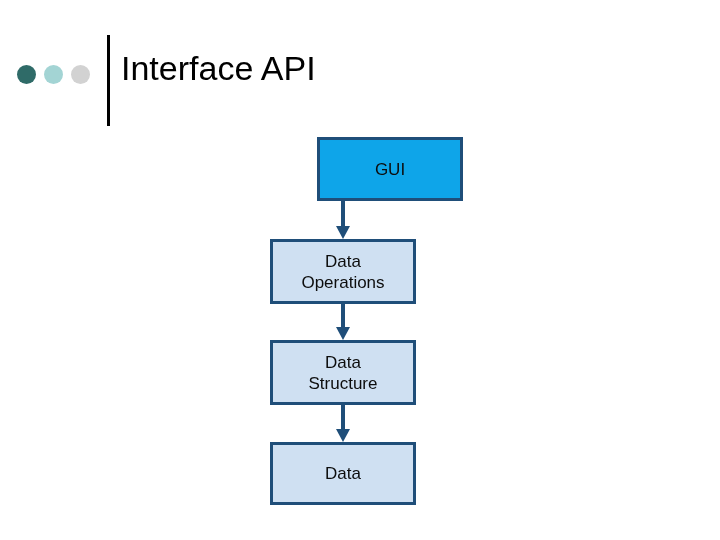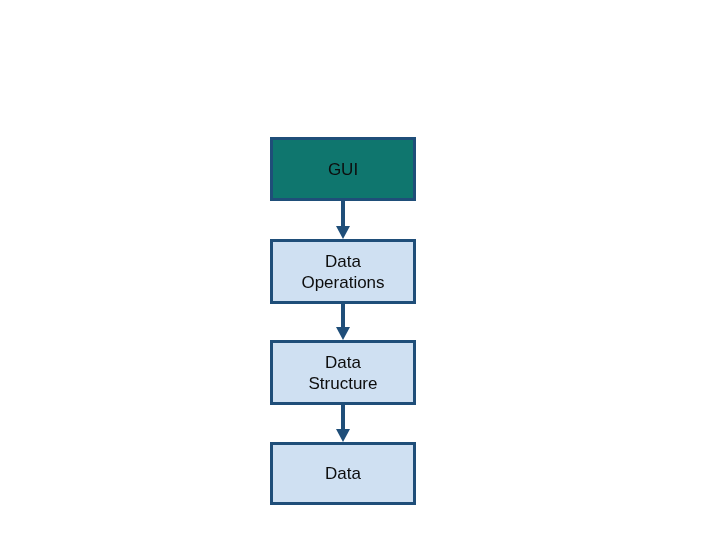--- a/index.html
+++ b/index.html
@@ -144,24 +144,36 @@
 
   #flow-arrow-2 { top: 405px; height: 37px; }
   #flow-arrow-2 .shaft { height: 24px; }
   #flow-arrow-2 .head  { top: 24px; }
 </style>
 </head>
 <body>
 
 <div id="slide" style="background: rgb(255, 255, 255);">
 
+  <div id="title-area">
+
+    <div class="bullet-dot" id="dot-1" style="background: rgb(47, 107, 104);"></div>
+
+    <div class="bullet-dot" id="dot-2" style="background: rgb(163, 212, 212);"></div>
+
+    <div class="bullet-dot" id="dot-3" style="background: rgb(210, 210, 210);"></div>
+
+    <div id="title-divider" style="background: rgb(0, 0, 0);"></div>
+
+    <div id="page-title" style="color: rgb(0, 0, 0);">Interface API</div>
+  </div>
 
   <div id="flowchart">
 
-    <div class="flow-box" id="flow-box-0" style="background: #0f766e; border-color: rgb(31, 78, 121);">
+    <div class="flow-box" id="flow-box-0" style="background: #0ea5e9; border-color: rgb(31, 78, 121); margin-left: 47px;">
       <span class="flow-label">GUI</span>
     </div>
 
     <div class="flow-arrow" id="flow-arrow-0">
       <div class="shaft" style="background: rgb(31, 78, 121);"></div>
       <div class="head" style="border-top-color: rgb(31, 78, 121);"></div>
     </div>
 
     <div class="flow-box" id="flow-box-1" style="background: rgb(207, 224, 242); border-color: rgb(31, 78, 121);">
       <span class="flow-label">Data

